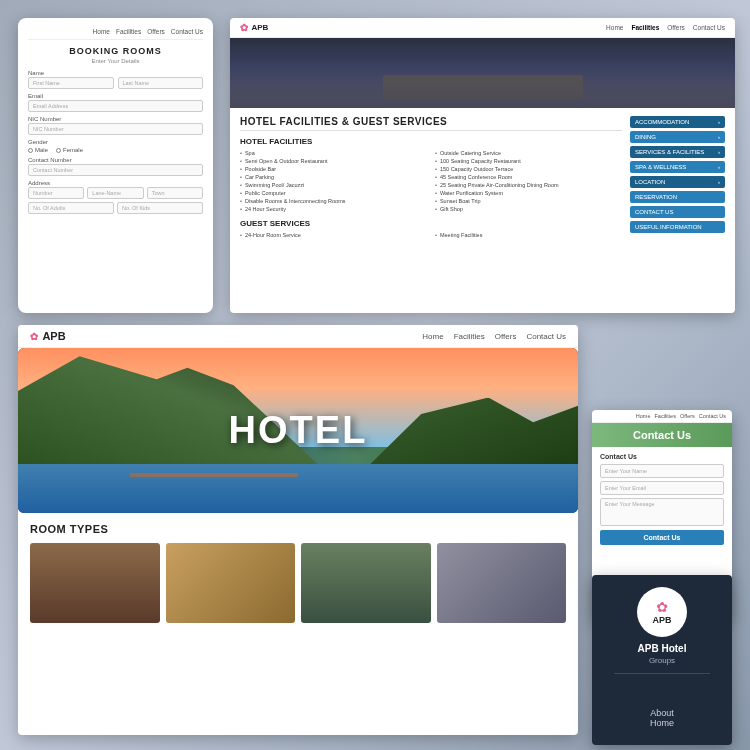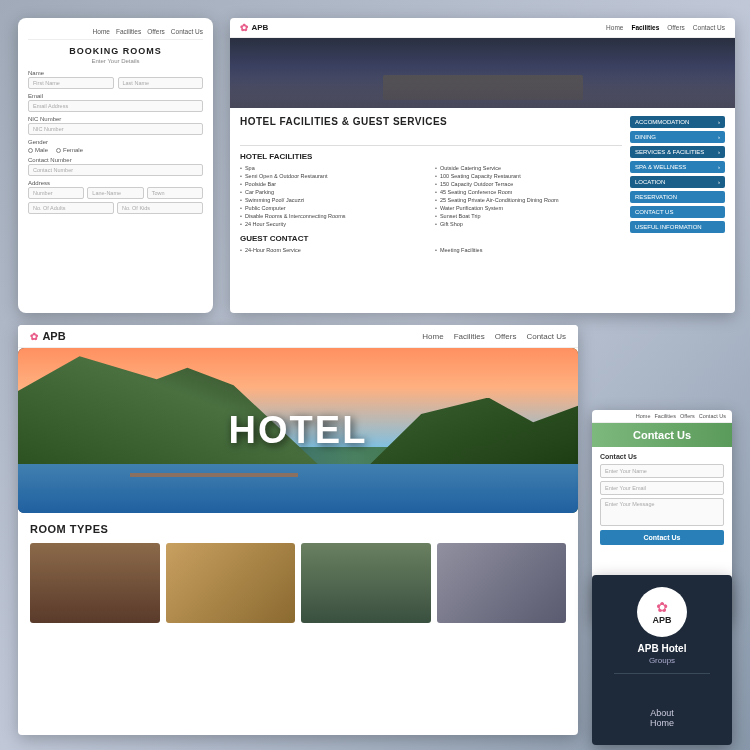--- a/index.html
+++ b/index.html
@@ -170,21 +170,21 @@
       cursor: pointer;
     }
     .fac-sidebar-btn.active { background: #1a5f8a; }
     .fac-title {
       font-size: 10px;
       font-weight: bold;
       color: #222;
       letter-spacing: 0.5px;
       margin-bottom: 6px;
       border-bottom: 1px solid #ddd;
-      padding-bottom: 18px;
+      padding-bottom: 3px;
     }
     .fac-section-title {
       font-size: 8px;
       font-weight: bold;
       color: #222;
       margin-bottom: 3px;
       margin-top: 4px;
     }
     .fac-cols {
       display: flex;
@@ -607,21 +607,21 @@
           <div class="fac-item">Outside Catering Service</div>
           <div class="fac-item">100 Seating Capacity Restaurant</div>
           <div class="fac-item">150 Capacity Outdoor Terrace</div>
           <div class="fac-item">45 Seating Conference Room</div>
           <div class="fac-item">25 Seating Private Air-Conditioning Dining Room</div>
           <div class="fac-item">Water Purification System</div>
           <div class="fac-item">Sunset Boat Trip</div>
           <div class="fac-item">Gift Shop</div>
         </div>
       </div>
-      <div class="fac-section-title" style="margin-top:6px;">GUEST CONTACT</div>
+      <div class="fac-section-title" style="margin-top:6px;">GUEST SERVICES</div>
       <div class="fac-cols">
         <div class="fac-col">
           <div class="fac-item">24-Hour Room Service</div>
         </div>
         <div class="fac-col">
           <div class="fac-item">Meeting Facilities</div>
         </div>
       </div>
     </div>
     <div class="fac-sidebar">

